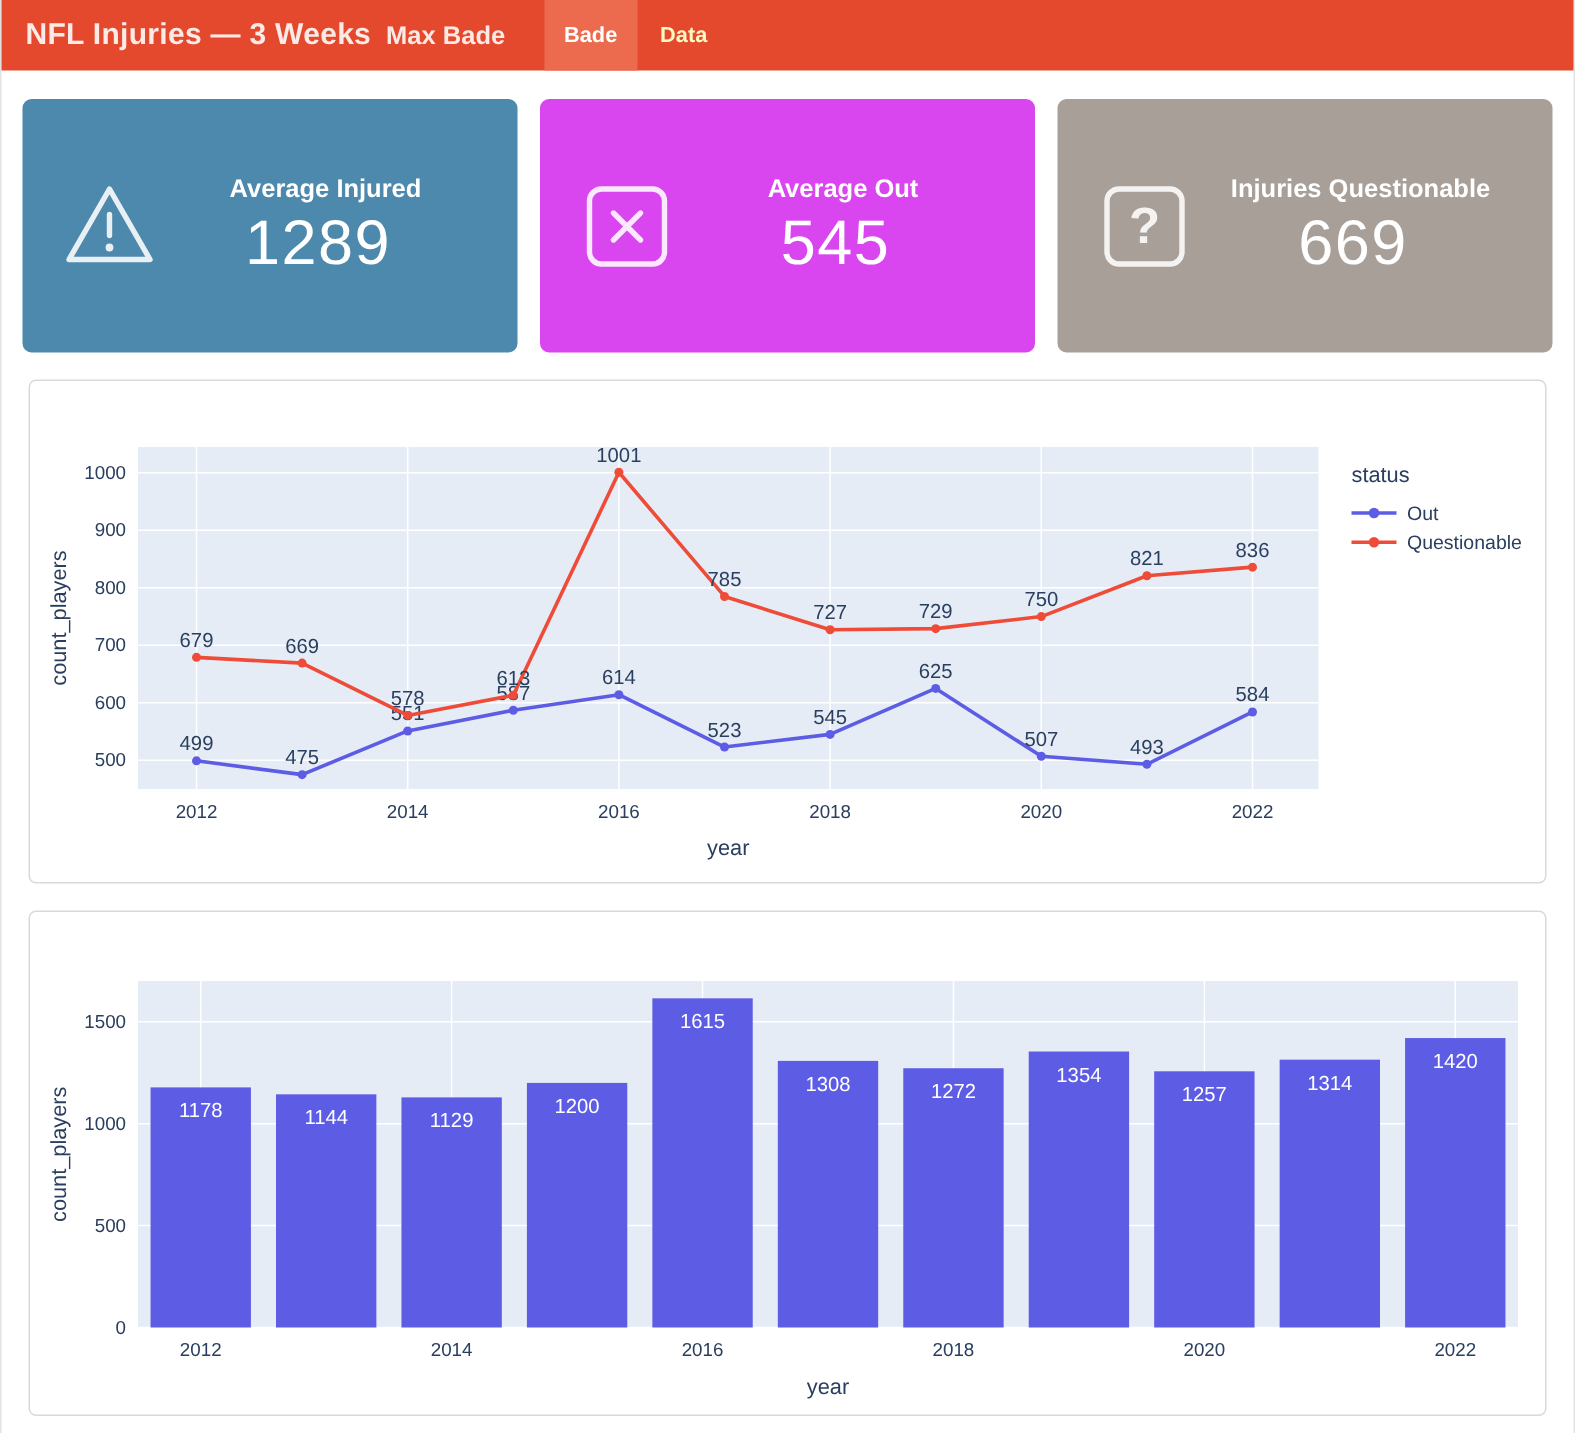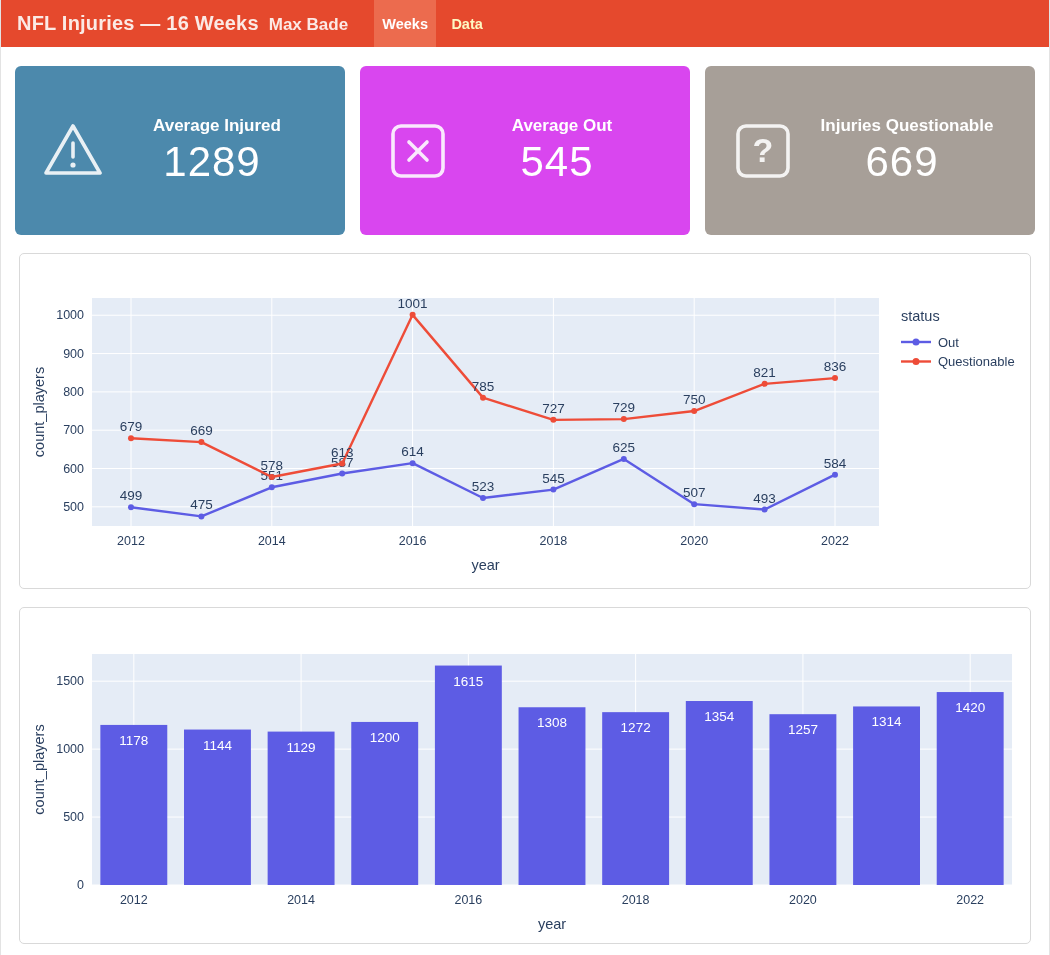--- a/index.html
+++ b/index.html
@@ -30,25 +30,25 @@
   .chart-card { margin:18px 18px 0 18px; border:1px solid #d9d9d9; border-radius:5px; background:#fff; overflow:hidden; }
   .chart-card svg { display:block; }
 </style>
 </head>
 <body>
 
 <div class="page">
 
   <header class="app-header" id="app-header" style="background: rgb(229, 73, 45);">
     <div class="header-title-wrap">
-      <span class="app-title">NFL Injuries — 16 Weeks</span>
+      <span class="app-title">NFL Injuries — 3 Weeks</span>
       <span class="app-subtitle">Max Bade</span>
     </div>
     <nav class="tab-bar">
-      <button class="tab active" id="tab-stats" style="background: rgb(236, 107, 78);">Weeks</button>
+      <button class="tab active" id="tab-stats" style="background: rgb(236, 107, 78);">Bade</button>
       <button class="tab" id="tab-data">Data</button>
     </nav>
   </header>
 
   <section class="cards-row">
 
     <div class="stat-card" id="card-injured" style="background: rgb(76, 137, 172);">
       <span class="card-icon">
         <svg viewBox="0 0 64 64" fill="none" stroke="#ffffff" stroke-width="3.6" stroke-linejoin="round" stroke-linecap="round">
           <path d="M32 7 L59 54 H5 Z"></path>

